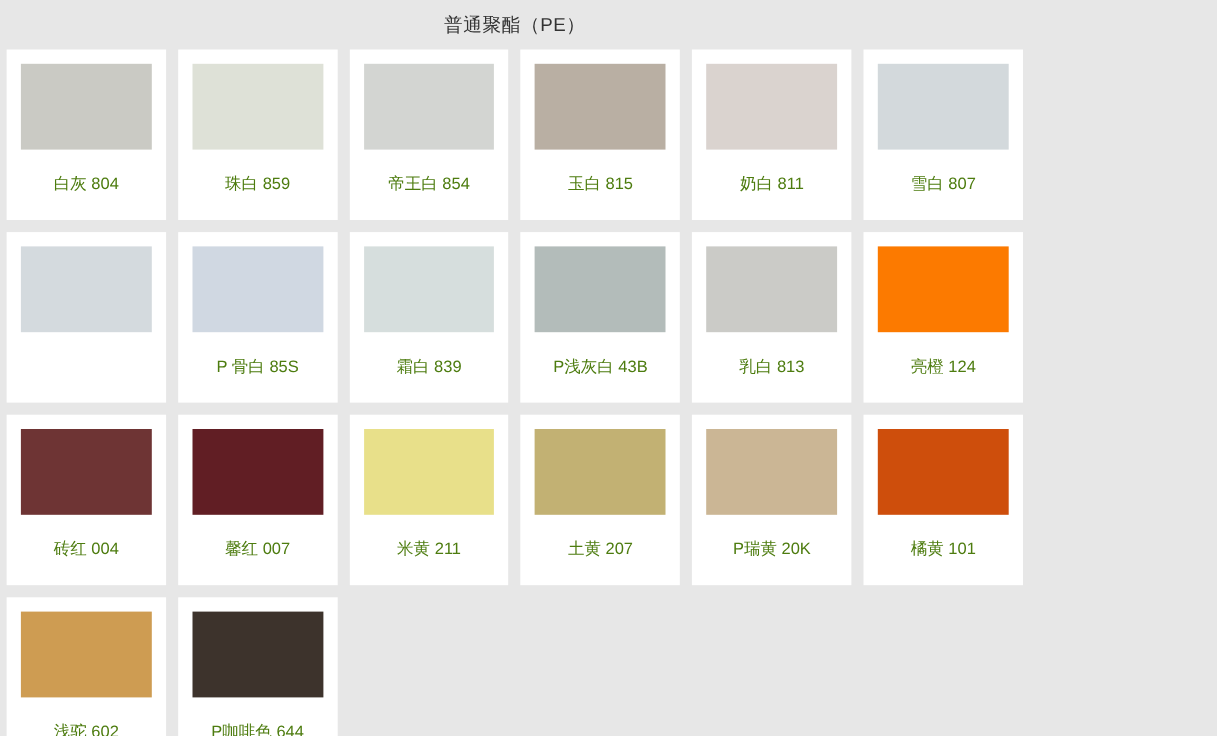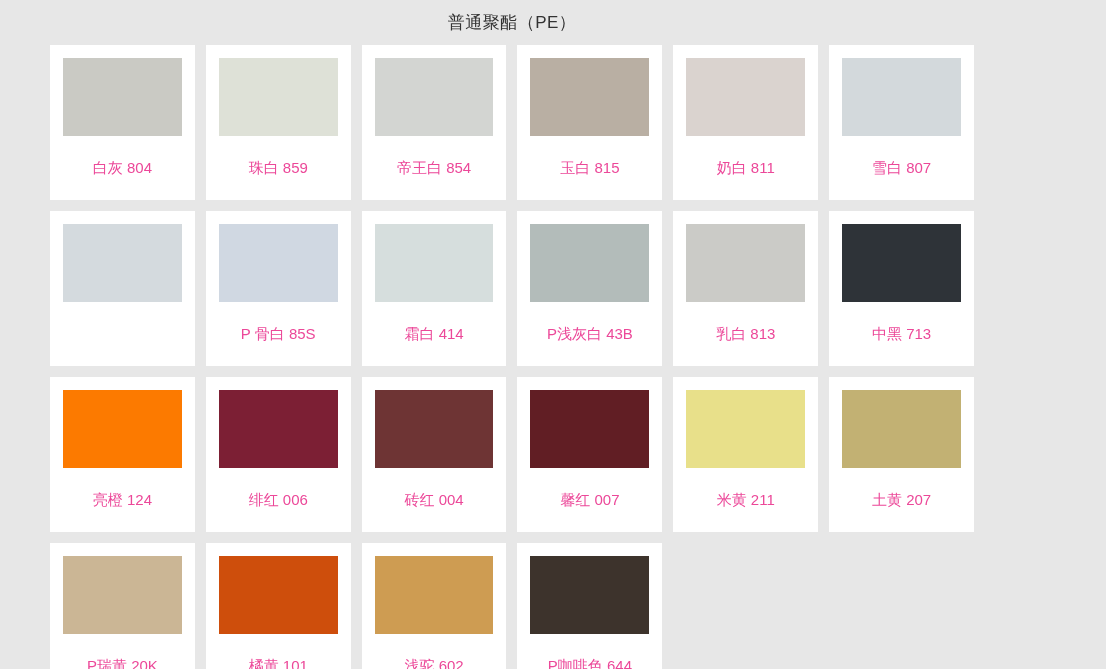--- a/index.html
+++ b/index.html
@@ -11,21 +11,20 @@
     height: 669px;
     background: #e7e7e7;
     font-family: "Liberation Sans", "DejaVu Sans", sans-serif;
     overflow: hidden;
   }
   .page {
     width: 936px;
     height: 669px;
     position: relative;
     box-sizing: border-box;
-    margin-left: 44px;
   }
   .page-header {
     height: 45px;
     display: flex;
     align-items: center;
     justify-content: center;
   }
   .page-title {
     font-size: 17px;
     color: #333333;
@@ -54,21 +53,21 @@
     height: 78px;
     width: 100%;
     flex: none;
   }
   .swatch-label {
     flex: 1;
     display: flex;
     align-items: center;
     justify-content: center;
     font-size: 15px;
-    color: #ec4899;
+    color: #4d7c0f;
     line-height: 1;
     white-space: nowrap;
     padding-bottom: 2px;
   }
 </style>
 </head>
 <body>
 
 <div class="page">
 
@@ -103,41 +102,33 @@
       </div>
       <div class="swatch-card">
         <div class="swatch-color" style="background: rgb(212, 218, 222);"></div>
       </div>
       <div class="swatch-card">
         <div class="swatch-color" style="background: rgb(208, 216, 226);"></div>
         <div class="swatch-label">P 骨白 85S</div>
       </div>
       <div class="swatch-card">
         <div class="swatch-color" style="background: rgb(214, 222, 221);"></div>
-        <div class="swatch-label">霜白 414</div>
+        <div class="swatch-label">霜白 839</div>
       </div>
       <div class="swatch-card">
         <div class="swatch-color" style="background: rgb(179, 188, 186);"></div>
         <div class="swatch-label">P浅灰白 43B</div>
       </div>
       <div class="swatch-card">
         <div class="swatch-color" style="background: rgb(203, 203, 199);"></div>
         <div class="swatch-label">乳白 813</div>
       </div>
       <div class="swatch-card">
-        <div class="swatch-color" style="background: rgb(46, 51, 56);"></div>
-        <div class="swatch-label">中黑 713</div>
-      </div>
-      <div class="swatch-card">
         <div class="swatch-color" style="background: rgb(252, 122, 0);"></div>
         <div class="swatch-label">亮橙 124</div>
-      </div>
-      <div class="swatch-card">
-        <div class="swatch-color" style="background: rgb(124, 31, 52);"></div>
-        <div class="swatch-label">绯红 006</div>
       </div>
       <div class="swatch-card">
         <div class="swatch-color" style="background: rgb(110, 52, 52);"></div>
         <div class="swatch-label">砖红 004</div>
       </div>
       <div class="swatch-card">
         <div class="swatch-color" style="background: rgb(97, 30, 36);"></div>
         <div class="swatch-label">馨红 007</div>
       </div>
       <div class="swatch-card">

